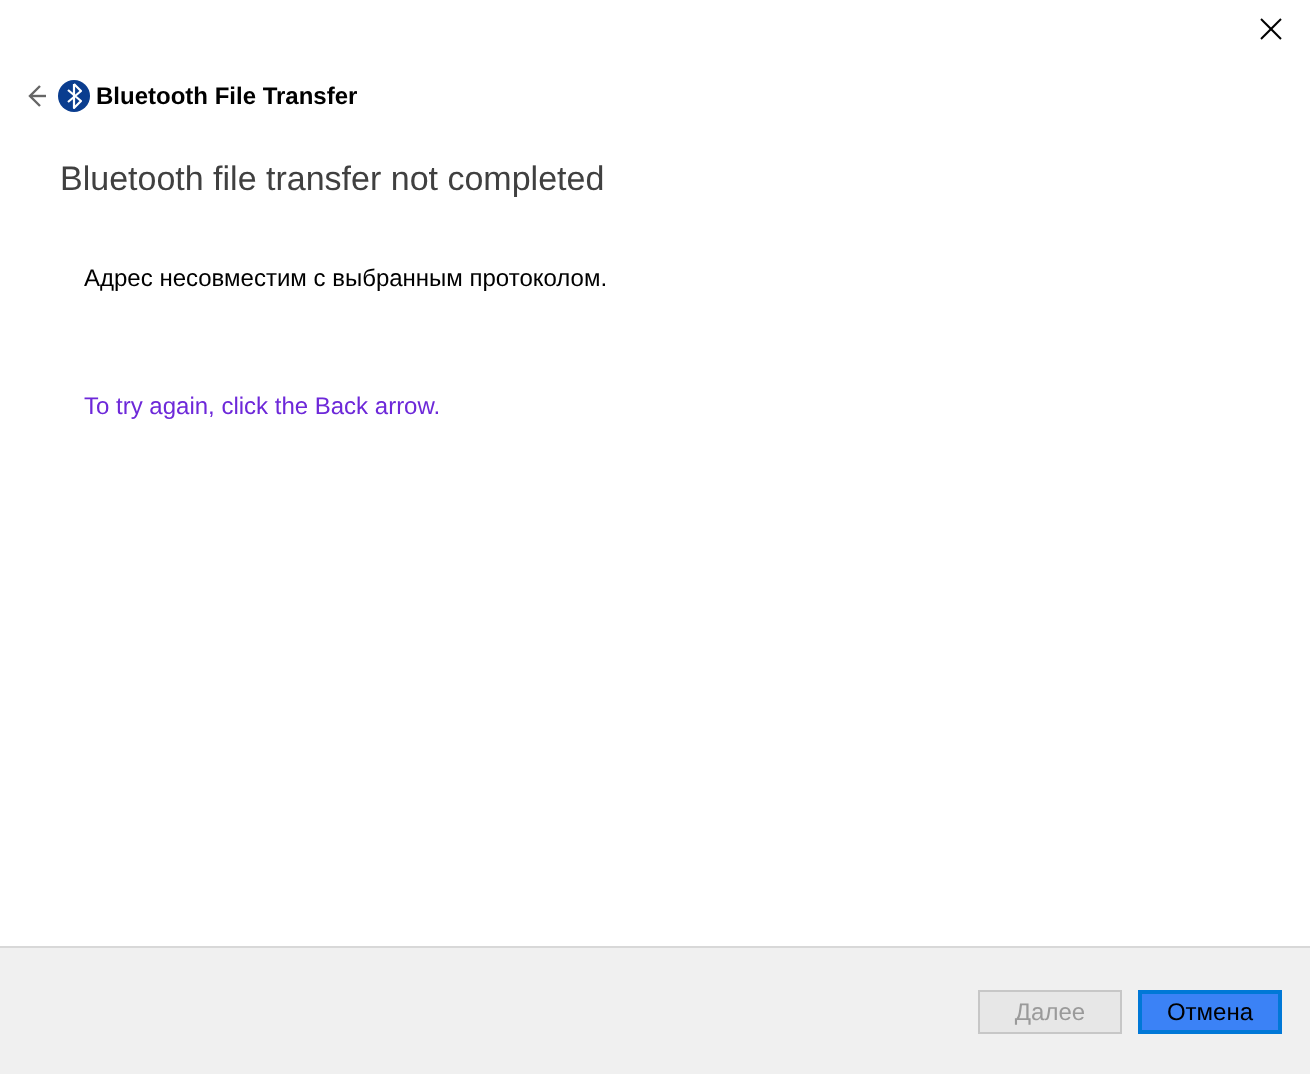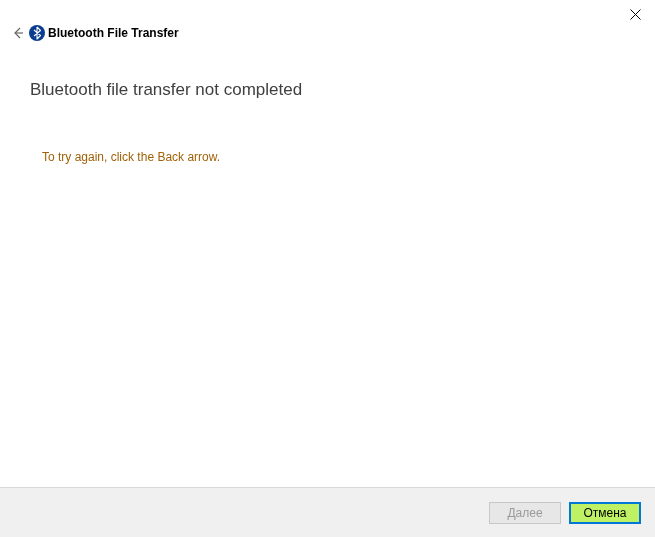--- a/index.html
+++ b/index.html
@@ -23,21 +23,21 @@
       height: 28px;
       display: flex;
       align-items: center;
       justify-content: center;
       cursor: pointer;
       font-size: 13px;
       color: #000;
     }
     .header-bar {
       position: absolute;
-      top: 24px;
+      top: 39px;
       left: 10px;
       display: flex;
       align-items: center;
       gap: 2px;
       justify-content: space-between;
     }
     .back-arrow {
       width: 16px;
       height: 16px;
       display: flex;
@@ -76,30 +76,30 @@
       font-weight: 400;
     }
     .msg-line {
       font-size: 12px;
       color: #000;
       margin-left: 12px;
       margin-bottom: 14px;
     }
     .try-again {
       font-size: 12px;
-      color: #a16207;
+      color: #6d28d9;
       margin-left: 12px;
       margin-top: 50px;
     }
     .footer {
       position: absolute;
       bottom: 0;
       left: 0;
       right: 0;
-      height: 50px;
+      height: 64px;
       background: #f0f0f0;
       border-top: 1px solid #d8d8d8;
       display: flex;
       align-items: center;
       justify-content: flex-end;
       padding-right: 14px;
       gap: 8px;
     }
     .btn {
       min-width: 72px;
@@ -112,21 +112,21 @@
       padding: 0 10px;
     }
     .btn.disabled {
       color: #9a9a9a;
       cursor: default;
       border: 1px solid #c7c7c7;
       background: #e7e7e7;
     }
     .btn.primary {
       border: 2px solid #0078d7;
-      background: #bef264;
+      background: #3b82f6;
       color: #000;
     }
   </style>
 </head>
 <body>
 
 <div class="close-btn">
   <svg width="11" height="11" viewBox="0 0 11 11">
     <line x1="0.5" y1="0.5" x2="10.5" y2="10.5" stroke="#000" stroke-width="1"></line>
     <line x1="10.5" y1="0.5" x2="0.5" y2="10.5" stroke="#000" stroke-width="1"></line>
@@ -144,19 +144,20 @@
     <svg viewBox="0 0 16 16">
       <circle cx="8" cy="8" r="8" fill="#0a3d8f"></circle>
       <path d="M8 2 L8 14 L11.5 10.5 L5 5 M8 2 L11.5 5.5 L5 11" stroke="#fff" stroke-width="1.1" fill="none" stroke-linejoin="round"></path>
     </svg>
   </div>
   <div class="title-text">Bluetooth File Transfer</div>
 </div>
 
 <div class="content">
   <div class="heading">Bluetooth file transfer not completed</div>
+  <div class="msg-line">Адрес несовместим с выбранным протоколом.</div>
   <div class="try-again">To try again, click the Back arrow.</div>
 </div>
 
 <div class="footer">
   <button class="btn disabled" disabled="">Далее</button>
   <button class="btn primary">Отмена</button>
 </div>
 
 </body></html>

